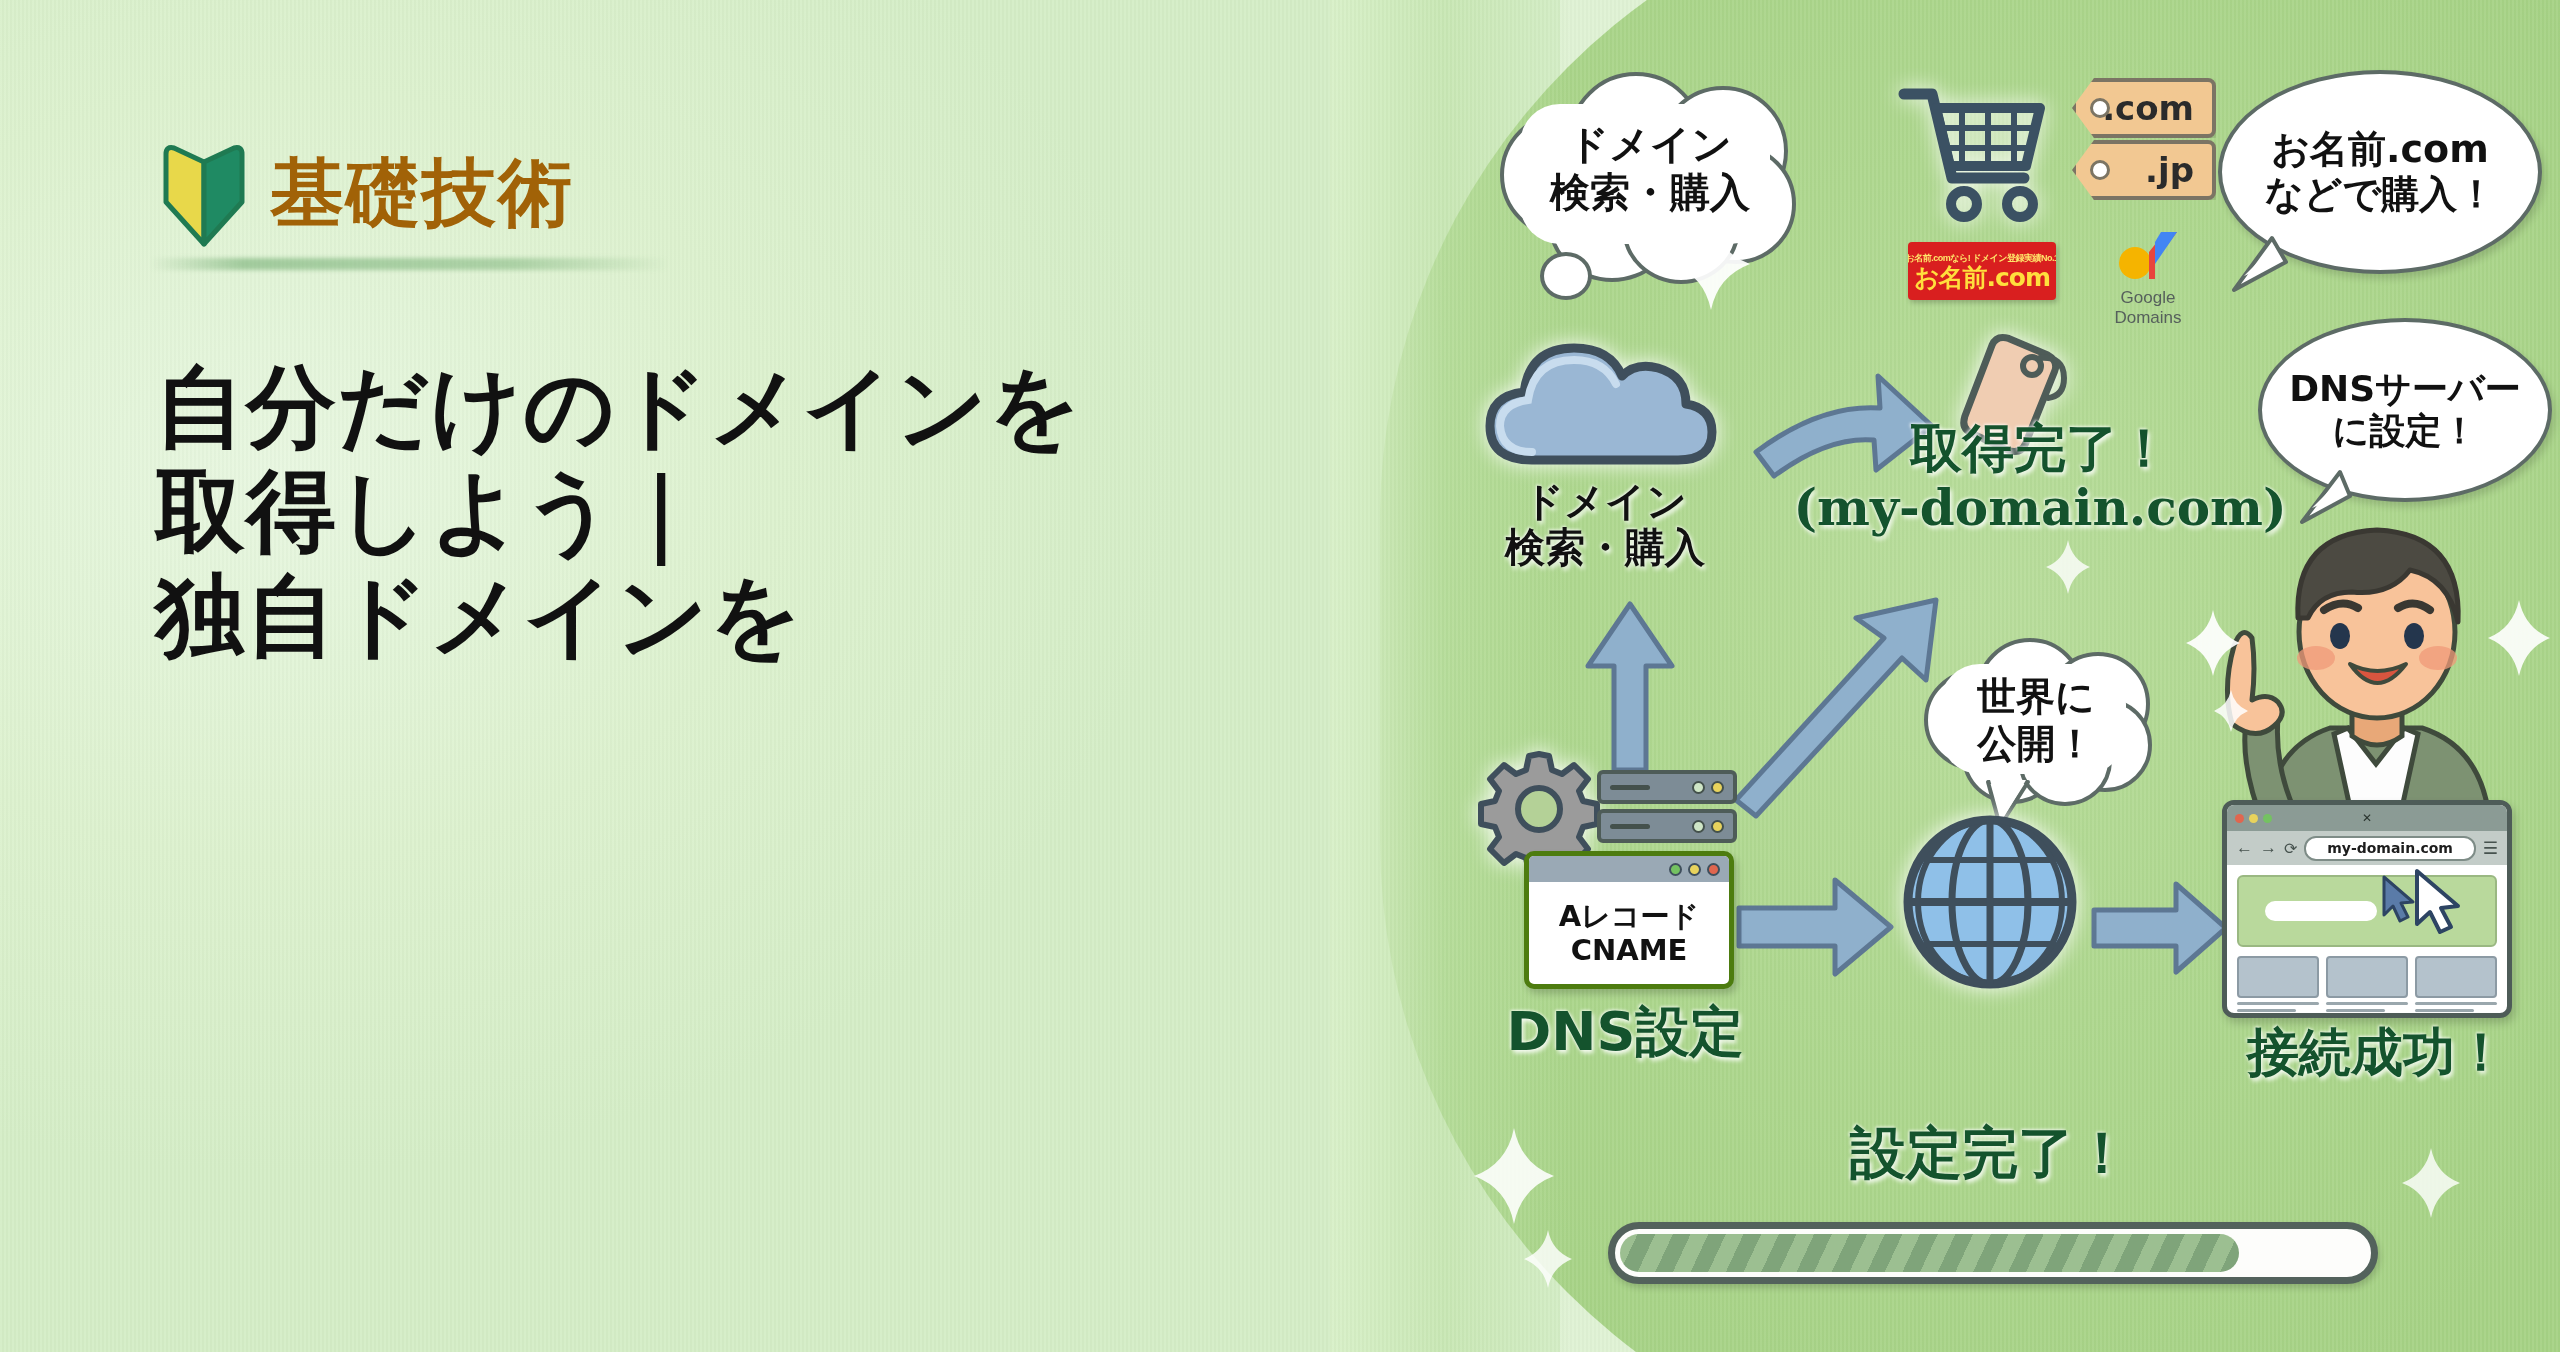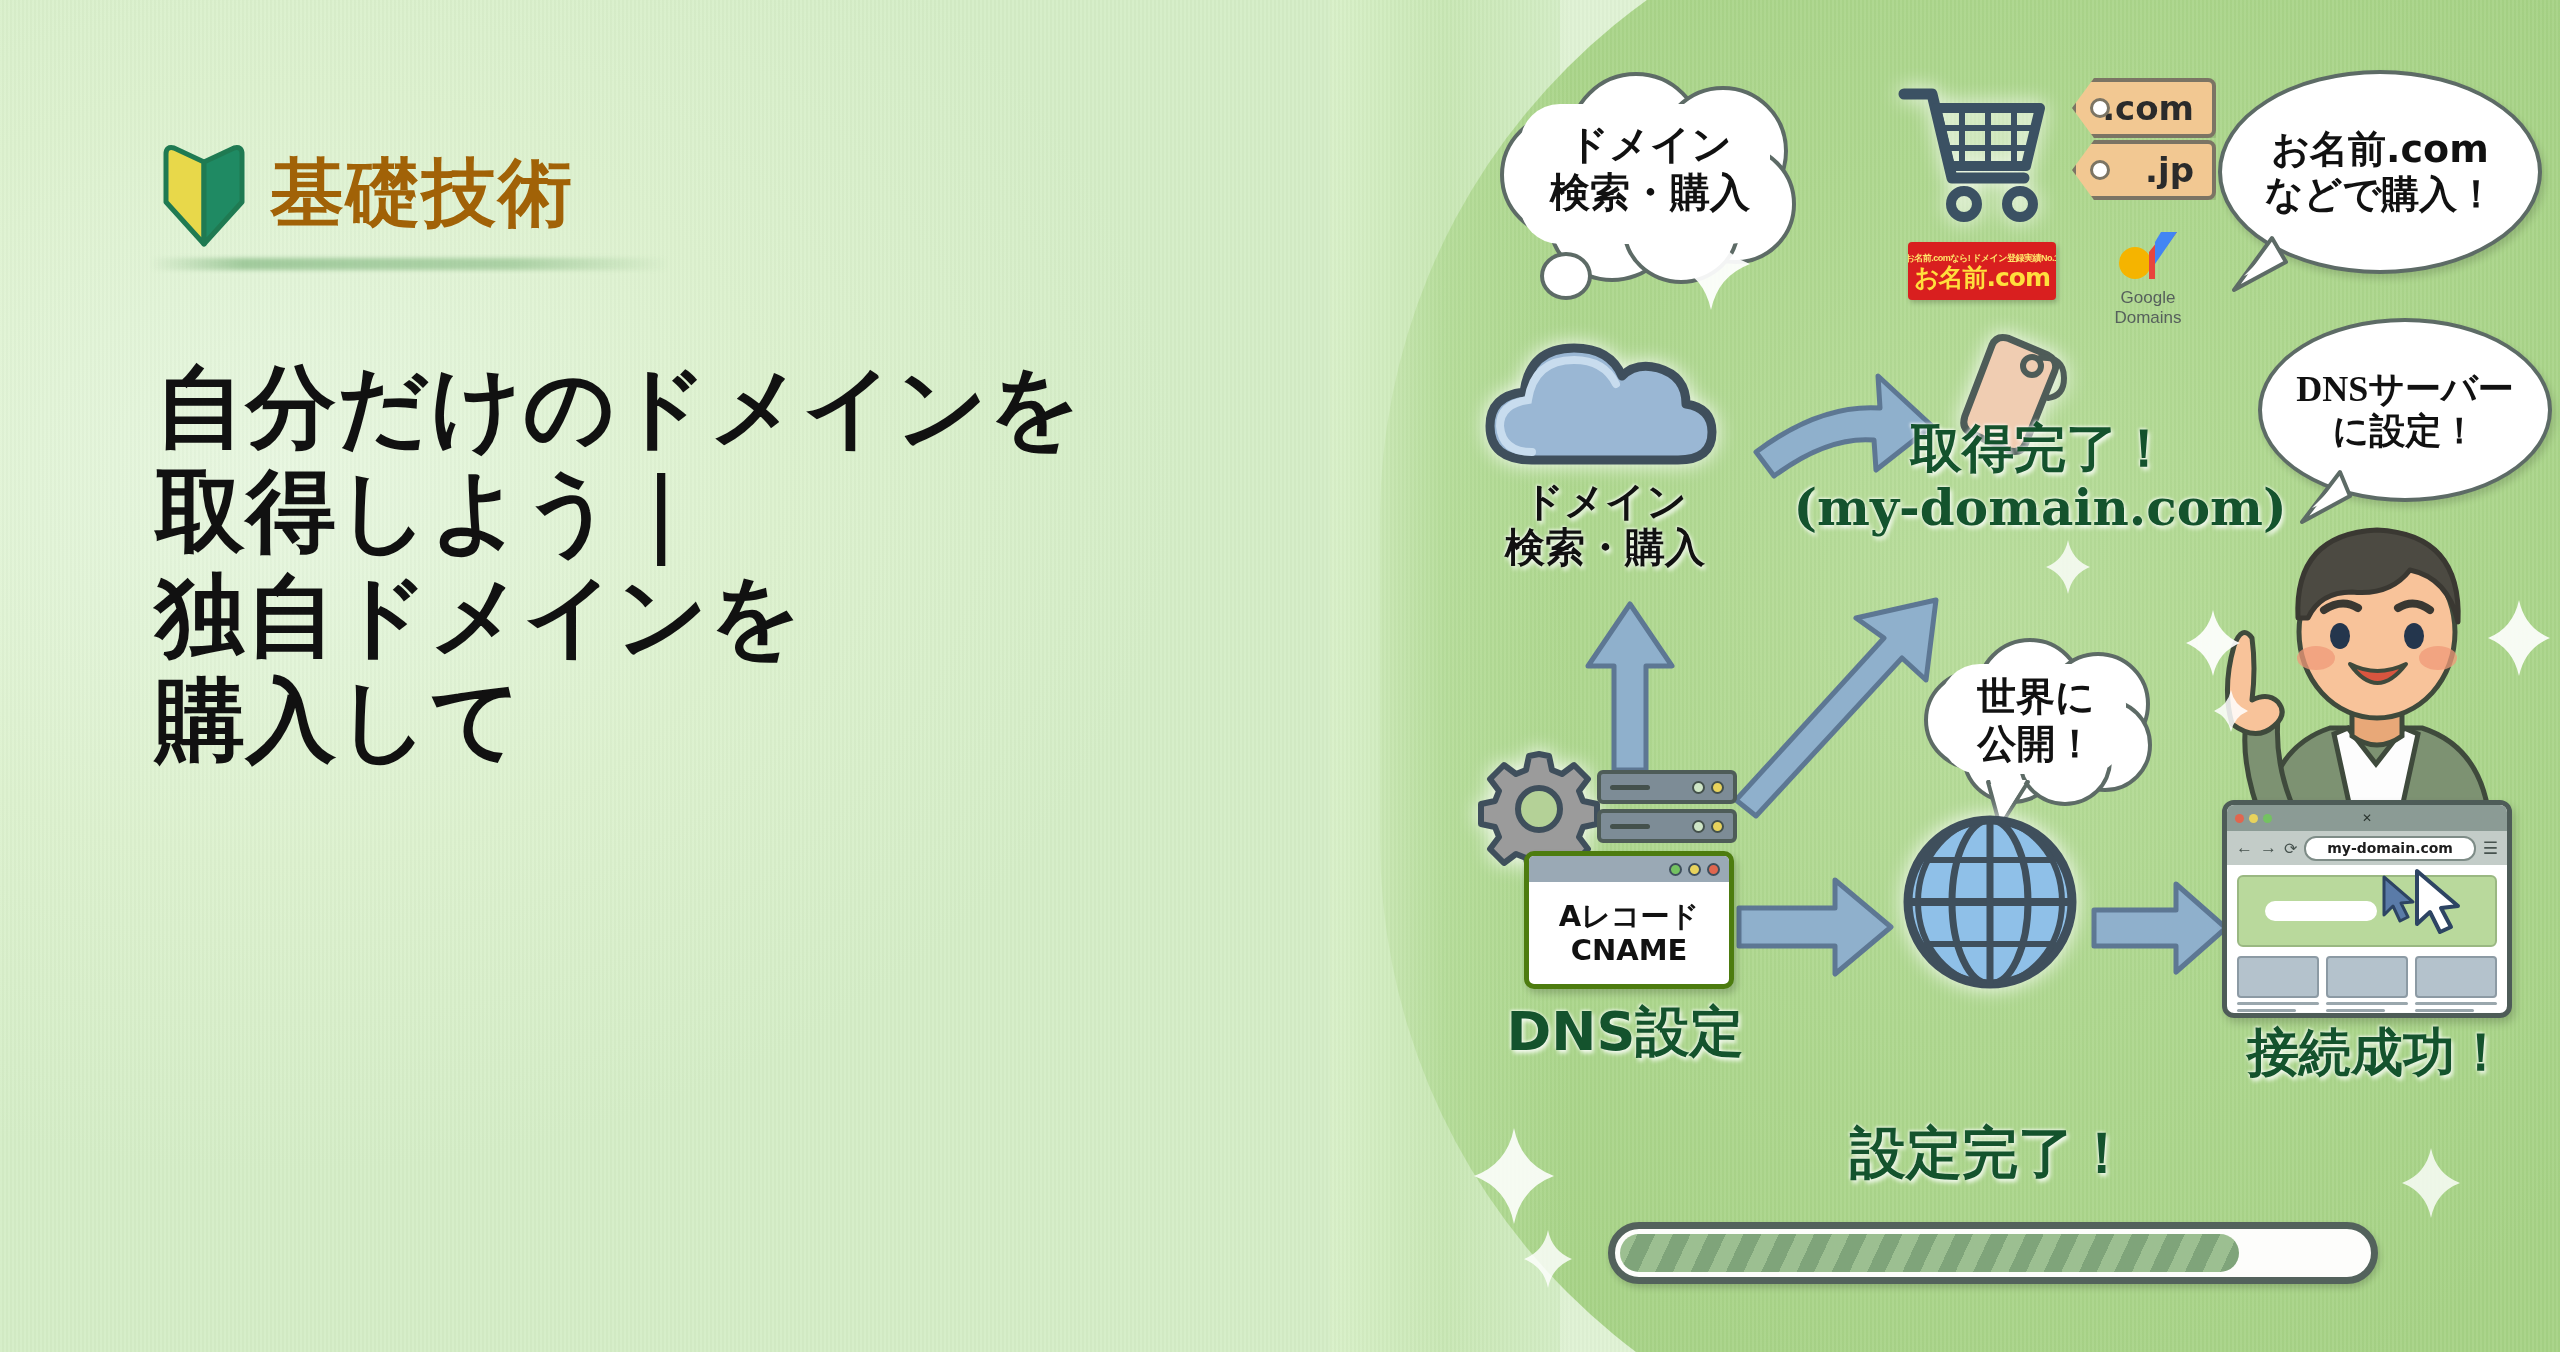--- a/index.html
+++ b/index.html
@@ -178,21 +178,20 @@
       <path d="M44 104 L82 62 L82 14 Q82 6 74 8 L44 22 Z" fill="#1f8a63" stroke="#1f7a52" stroke-width="5" stroke-linejoin="round"></path>
     </svg>
     <div class="logo-text">基礎技術</div>
   </div>
   <div class="logo-underline"></div>
 
   <div class="headline">
     <span class="ln">自分だけのドメインを</span>
     <span class="ln">取得しよう｜</span>
     <span class="ln">独自ドメインを</span>
-    <span class="ln">購入して</span>
   </div>
 
   <svg class="icon" style="left:1560px;top:300px;width:760px;height:520px;" viewBox="0 0 760 520">
 
     <path d="M196 152 Q260 104 320 108 L318 76 L372 126 L316 170 L314 140 Q268 136 214 176 Z" fill="#8fb0cc" stroke="#5d7793" stroke-width="5" stroke-linejoin="round"></path>
 
     <path d="M54 470 L54 366 L28 366 L70 304 L112 366 L86 366 L86 470 Z" fill="#8fb0cc" stroke="#5d7793" stroke-width="5" stroke-linejoin="round"></path>
 
     <path d="M176 500 L324 338 L296 318 L376 300 L366 380 L342 358 L196 516 Z" fill="#8fb0cc" stroke="#5d7793" stroke-width="5" stroke-linejoin="round"></path>
   </svg>
@@ -252,21 +251,21 @@
   <div class="bubble bubble-ellipse" style="left:2218px;top:70px;width:316px;height:196px;">
     <div class="t jp" style="white-space:pre;font-size:38px;">お名前.com
 などで購入！</div>
   </div>
   <svg class="icon" style="left:2228px;top:232px;width:70px;height:64px;" viewBox="0 0 70 64">
     <path d="M6 58 L44 6 L58 30 Z" fill="#fff" stroke="#5d6b66" stroke-width="4" stroke-linejoin="round"></path>
     <path d="M16 44 L46 14 L52 28 Z" fill="#fff"></path>
   </svg>
 
   <div class="bubble bubble-ellipse" style="left:2258px;top:318px;width:286px;height:176px;">
-    <div class="t jp" style="white-space:pre;font-size:36px;font-family:Liberation Serif, serif;">DNSサーバー
+    <div class="t jp" style="white-space:pre;font-size:36px;">DNSサーバー
 に設定！</div>
   </div>
   <svg class="icon" style="left:2292px;top:466px;width:68px;height:62px;" viewBox="0 0 68 62">
     <path d="M10 56 L48 6 L58 30 Z" fill="#fff" stroke="#5d6b66" stroke-width="4" stroke-linejoin="round"></path>
     <path d="M20 42 L48 14 L52 28 Z" fill="#fff"></path>
   </svg>
 
   <svg class="icon glow" style="left:1480px;top:322px;width:240px;height:150px;" viewBox="0 0 240 150">
     <path d="M52 138 Q10 138 10 104 Q10 74 44 70 Q50 26 94 26 Q130 26 142 54 Q156 40 178 46 Q206 54 206 82 Q232 86 232 110 Q232 138 198 138 Z" fill="#9ab7d4" stroke="#3f4f5c" stroke-width="9" stroke-linejoin="round"></path>
     <path d="M52 130 Q22 130 20 104 Q20 82 48 78 Q54 38 94 38 Q124 38 136 62" fill="none" stroke="#c8dcee" stroke-width="8" stroke-linecap="round"></path>

